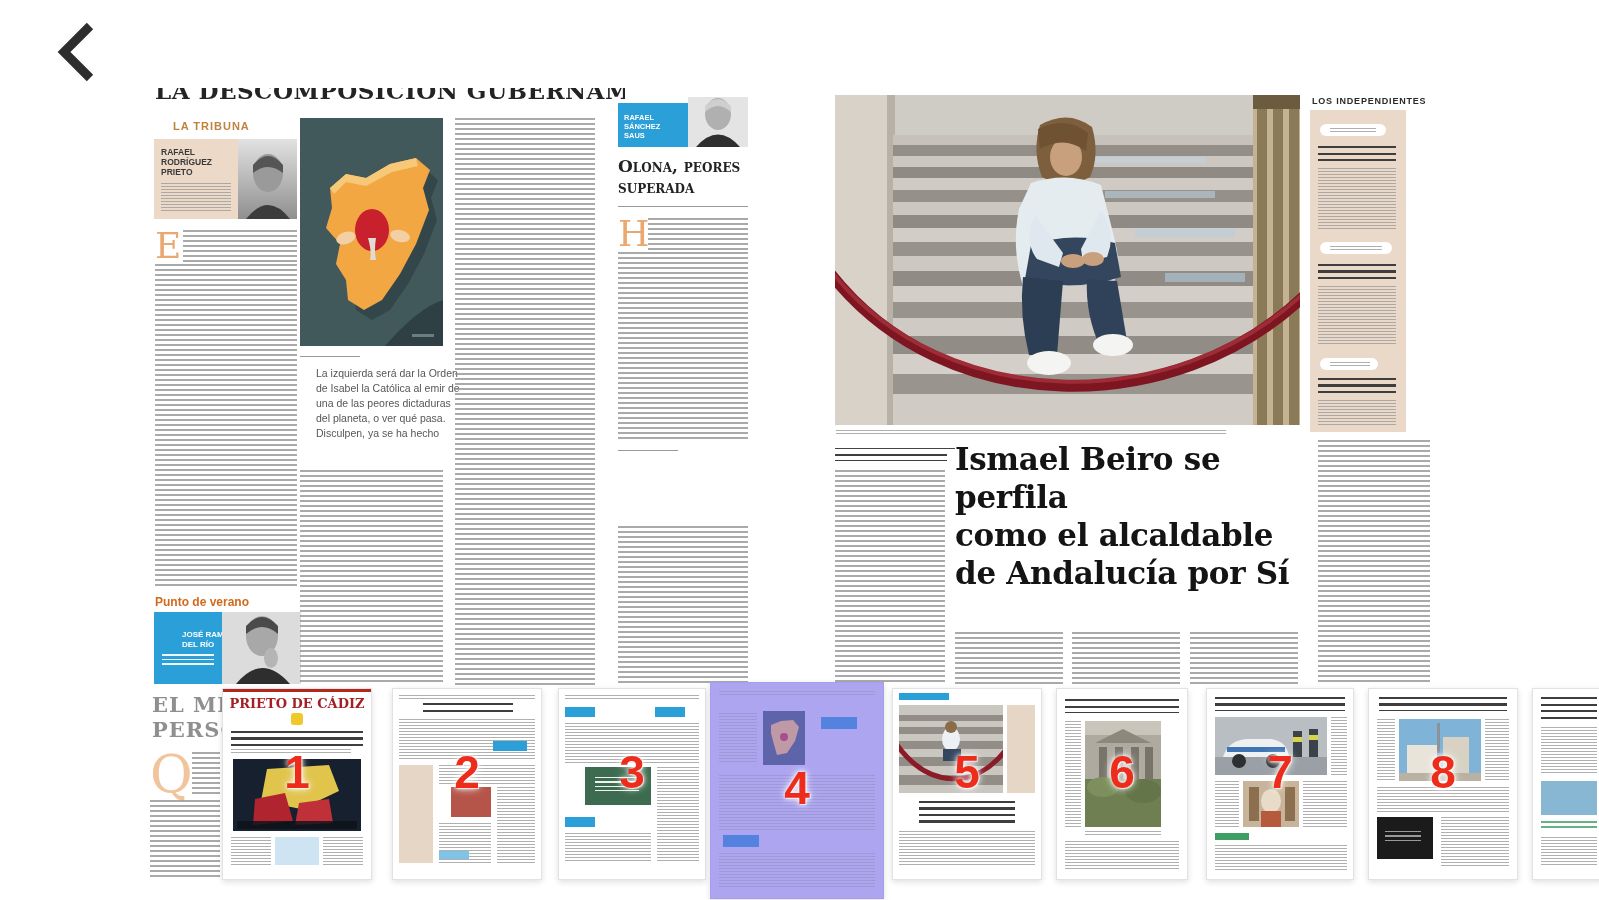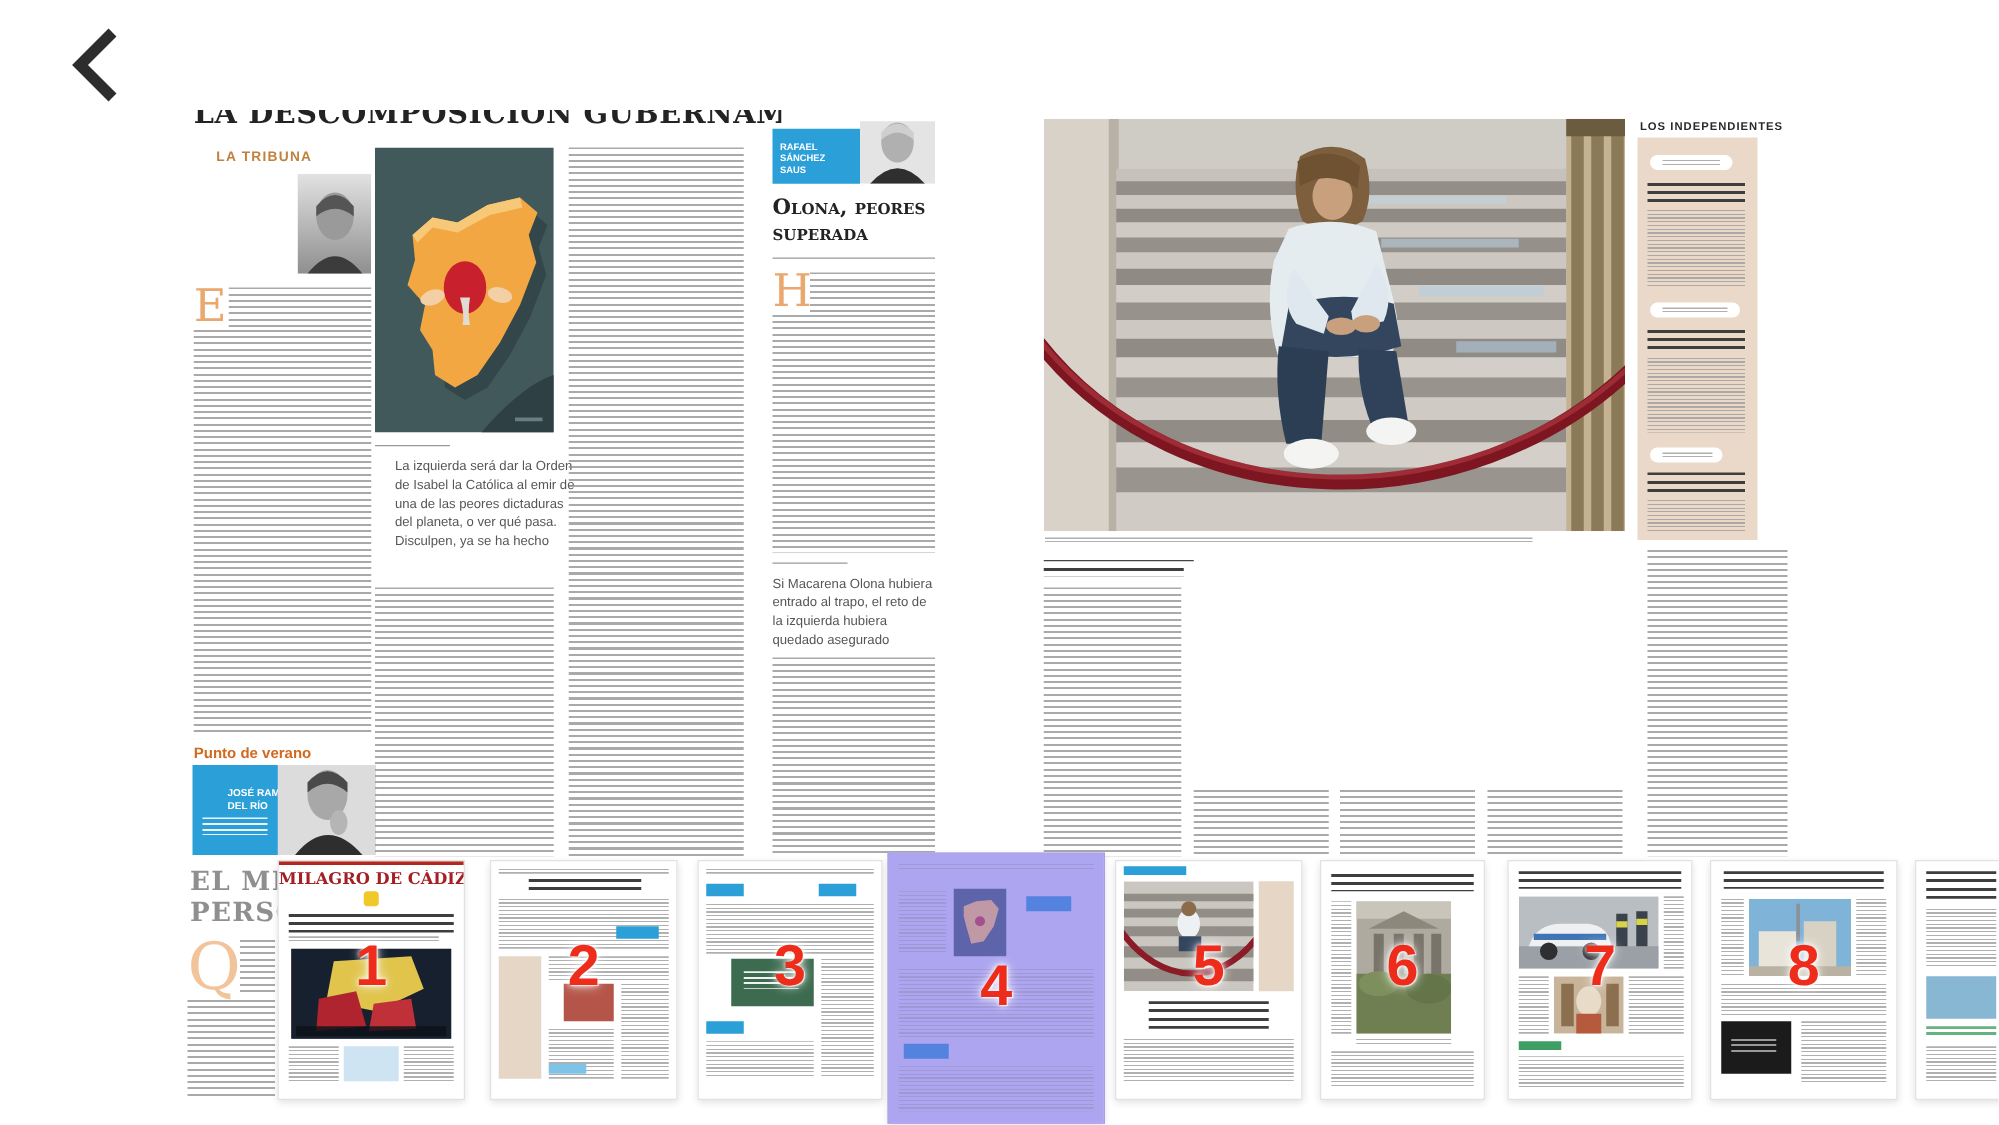--- a/index.html
+++ b/index.html
@@ -35,20 +35,24 @@
 
 
   <div class="abs" style="left:150px;top:88px;width:1290px;height:792px;background:#fff;">
 
     <div class="abs" style="left:5px;top:0;width:470px;height:21px;overflow:hidden;">
       <div class="serif" style="margin-top:-11px;font-size:23px;font-weight:700;letter-spacing:.5px;color:#232323;white-space:nowrap;">LA DESCOMPOSICIÓN GUBERNAMENTAL</div>
     </div>
 
     <div class="abs" style="left:23px;top:32px;font:700 11px 'Liberation Sans',sans-serif;letter-spacing:1px;color:#c0823f;">LA TRIBUNA</div>
 
+    <div class="abs" style="left:4px;top:51px;width:84px;height:80px;background:#ecd9c8;">
+      <div style="position:absolute;left:7px;top:8px;width:70px;font:700 8.5px/10px 'Liberation Sans',sans-serif;color:#3a3a3a;">RAFAEL RODRÍGUEZ PRIETO</div>
+      <div class="tls" style="left:7px;top:44px;width:70px;height:30px;"></div>
+    </div>
     <div class="abs" style="left:88px;top:51px;width:59px;height:80px;overflow:hidden;">
       <svg width="59" height="80" viewBox="0 0 59 80">
         <rect width="59" height="80" fill="#c9c9c9"></rect>
         <rect width="59" height="80" fill="url(#g1)"></rect>
         <defs>
             <linearGradient id="g1" x1="0" y1="0" x2="0" y2="1">
           <stop offset="0" stop-color="#e2e2e2"></stop>
               <stop offset="1" stop-color="#8f8f8f"></stop>
             </linearGradient>
           </defs>
@@ -103,21 +107,20 @@
       <ellipse cx="30" cy="22" rx="13" ry="16" fill="#b0b0b0"></ellipse>
       <path d="M17,14 Q30,0 43,14 L43,20 Q30,8 17,20 Z" fill="#cfcfcf"></path>
       <path d="M8,55 Q30,30 52,55 Z" fill="#2f2f2f"></path>
     </svg>
     <div class="serif abs" style="left:468px;top:68px;width:136px;font-variant:small-caps;font-weight:600;font-size:17px;line-height:21px;color:#232323;">Olona, peores superada</div>
     <div class="rule" style="left:468px;top:118px;width:130px;"></div>
     <div class="dropcap" style="left:468px;top:128px;font-size:36px;">H</div>
     <div class="tl" style="left:498px;top:130px;width:100px;height:32px;"></div>
     <div class="tl" style="left:468px;top:164px;width:130px;height:190px;"></div>
     <div class="rule" style="left:468px;top:362px;width:60px;"></div>
-    <div class="quote" style="left:468px;top:372px;width:134px;">Si Macarena Olona hubiera entrado al trapo, el reto de la izquierda hubiera quedado asegurado</div>
     <div class="tl" style="left:468px;top:438px;width:130px;height:159px;"></div>
 
     <div class="serif abs" style="left:2px;top:604px;width:170px;font-size:21px;line-height:25px;font-weight:600;letter-spacing:1px;color:#8f8f8f;">
       <div>EL MILAGRO</div>
       <div>PERSONAL</div>
     </div>
     <div class="dropcap" style="left:0px;top:660px;font-size:52px;color:#f2c49b;">Q</div>
     <div class="tl" style="left:42px;top:664px;width:28px;height:44px;"></div>
     <div class="tl" style="left:0px;top:712px;width:70px;height:80px;"></div>
 
@@ -181,20 +184,25 @@
         <path d="M-5,175 C110,320 340,320 470,197" fill="none" stroke="#9e2c36" stroke-width="4"></path>
       </svg>
     </div>
 
     <div class="tls" style="left:686px;top:342px;width:390px;height:6px;"></div>
 
     <div class="rule" style="left:685px;top:360px;width:120px;background:#444;"></div>
     <div class="tlh" style="left:685px;top:366px;width:112px;height:7px;"></div>
     <div class="tl" style="left:685px;top:382px;width:110px;height:215px;"></div>
 
+    <div class="serif abs" style="left:805px;top:352px;width:360px;font-weight:700;font-size:31px;line-height:38px;letter-spacing:-.3px;color:#141414;">
+      <div>Ismael Beiro se perfila</div>
+      <div>como el alcaldable</div>
+      <div>de Andalucía por Sí</div>
+    </div>
 
 
     <div class="tl" style="left:805px;top:544px;width:108px;height:53px;"></div>
     <div class="tl" style="left:922px;top:544px;width:108px;height:53px;"></div>
     <div class="tl" style="left:1040px;top:544px;width:108px;height:53px;"></div>
 
     <div class="abs" style="left:1162px;top:8px;font:700 9px 'Liberation Sans',sans-serif;letter-spacing:.8px;color:#2a2a2a;">LOS INDEPENDIENTES</div>
     <div class="abs" style="left:1160px;top:22px;width:96px;height:322px;background:#ead9c8;">
       <div class="pill" style="left:10px;top:14px;width:66px;">
           <div class="tls" style="left:10px;top:4px;width:46px;height:4px;"></div>
@@ -211,21 +219,21 @@
         </div>
       <div class="tlh" style="left:8px;top:268px;width:78px;height:16px;"></div>
       <div class="tls" style="left:8px;top:290px;width:78px;height:26px;"></div>
     </div>
 
     <div class="tl" style="left:1168px;top:352px;width:112px;height:245px;"></div>
   </div>
 
   <div class="thumb" style="left:222px;width:148px;">
     <div class="abs" style="left:0;top:0;width:148px;height:3px;background:#b0281e;"></div>
-    <div class="serif abs" style="left:0;top:7px;width:148px;text-align:center;font-weight:700;font-size:13px;color:#a31f24;white-space:nowrap;overflow:hidden;">MILAGRO DE CÁDIZ</div>
+    <div class="serif abs" style="left:0;top:7px;width:148px;text-align:center;font-weight:700;font-size:13px;color:#a31f24;white-space:nowrap;overflow:hidden;">PRIETO DE CÁDIZ</div>
     <div class="abs" style="left:68px;top:24px;width:12px;height:12px;background:#f0c829;border-radius:3px;"></div>
     <div class="tlh" style="left:8px;top:42px;width:132px;height:15px;"></div>
     <div class="tls" style="left:8px;top:60px;width:120px;height:5px;"></div>
     <div class="abs" style="left:10px;top:70px;width:128px;height:72px;background:#16202e;overflow:hidden;">
       <polygon points="30,12 95,6 108,34 70,52 26,44" fill="#e3c84a" style="position:absolute;" transform="">
       <svg width="128" height="72" style="position:absolute;left:0;top:0;">
         <rect width="128" height="72" fill="#16202e"></rect>
         <polygon points="34,10 96,6 106,32 68,50 28,42" fill="#e0c44c"></polygon>
         <polygon points="22,40 52,34 60,62 20,66" fill="#b02430"></polygon>
         <polygon points="66,44 96,40 100,64 62,66" fill="#c03038"></polygon>

